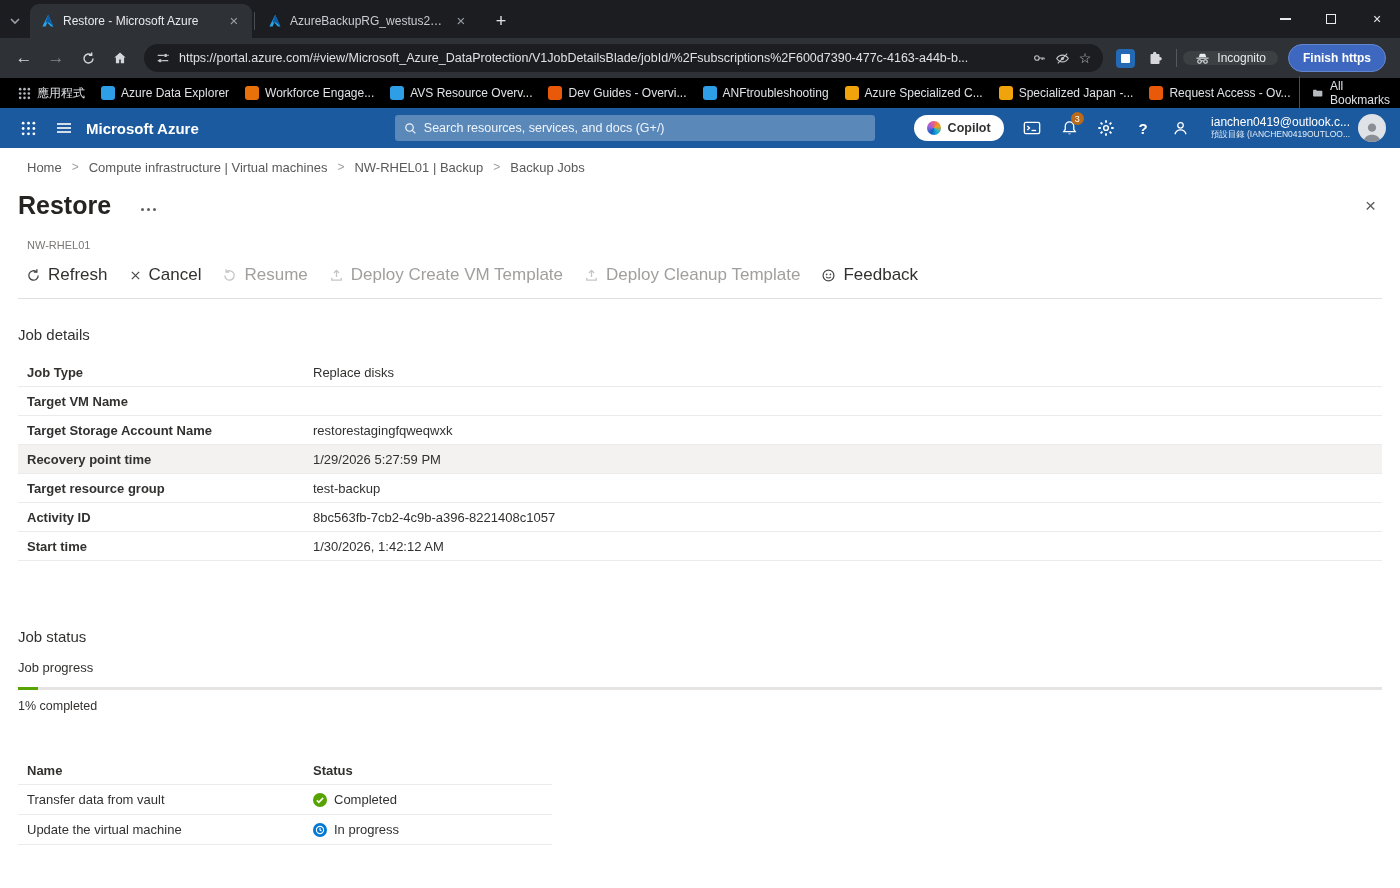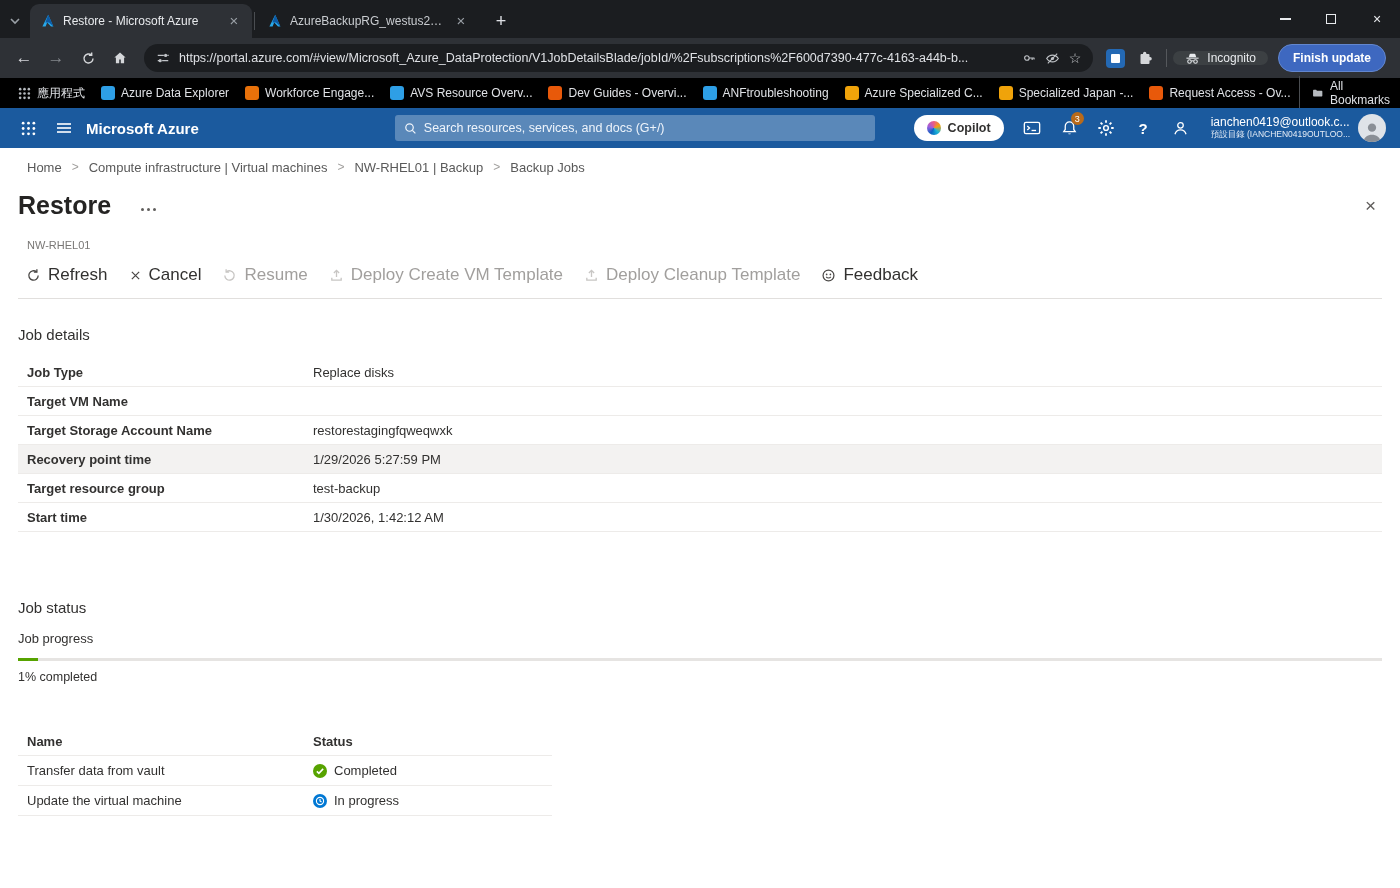--- a/index.html
+++ b/index.html
@@ -48,21 +48,21 @@
   .az-iconbtn{width:36px;height:40px;display:flex;align-items:center;justify-content:center;color:#fff;flex:none}
   .az-brand{font-size:15px;font-weight:700;margin-left:4px;white-space:nowrap}
   .az-search{width:480px;height:26px;margin-left:196px;background:rgba(255,255,255,.28);border-radius:3px;display:flex;align-items:center;padding:0 9px;gap:7px;flex:none}
   .az-search input{flex:1;background:transparent;border:none;outline:none;color:#fff;font-size:12.5px;font-family:"Liberation Sans",sans-serif}
   .az-search input::placeholder{color:#eef4fb}
   .copilot{height:26px;background:#fff;border-radius:13px;display:flex;align-items:center;gap:7px;padding:0 13px;margin-left:auto;color:#323130;font-size:12.5px;font-weight:700;flex:none}
   .copilot-ico{width:14px;height:14px;border-radius:50%;background:conic-gradient(from 210deg,#0a64c0,#9a5fe0,#e85b8a,#f2a10e,#19b5d8,#0a64c0)}
   .az-right{display:flex;align-items:center;margin-left:10px}
   .az-tool{width:37px;height:40px;display:flex;align-items:center;justify-content:center;color:#fff;position:relative;flex:none}
   .az-badge{position:absolute;top:4px;right:4px;min-width:13px;height:13px;border-radius:7px;background:#b96a1a;color:#fff;font-size:9px;display:flex;align-items:center;justify-content:center;padding:0 3px}
-  .az-account{margin:0 8px 0 12px;line-height:1.15;max-width:160px;overflow:hidden}
+  .az-account{text-align:right;margin:0 8px 0 12px;line-height:1.15;max-width:160px;overflow:hidden}
   .acct-1{font-size:12px;white-space:nowrap}
   .acct-2{font-size:8.5px;white-space:nowrap;color:#e4ecf6}
   .avatar{width:28px;height:28px;border-radius:50%;background:#dfe3e8;display:flex;align-items:flex-end;justify-content:center;overflow:hidden;flex:none;margin-right:4px}
 
   
   .portal-body{flex:1;background:#fff;display:flex;flex-direction:column;overflow:hidden}
   .breadcrumb{height:38px;display:flex;align-items:center;padding:0 27px;font-size:13px;color:#595959;gap:10px;flex:none}
   .crumb{white-space:nowrap}
   .crumb-sep{color:#a19f9d;font-size:12px}
 
@@ -193,21 +193,21 @@
     <div class="chip-incognito">
       <svg width="15" height="15" viewBox="0 0 16 16">
           <path fill="currentColor" d="M1.5 7.1h13v1.1h-13z"></path>
           <path fill="currentColor" d="M4 6.7l.9-3c.1-.4.5-.7 1-.7h4.2c.5 0 .9.3 1 .7l.9 3z"></path>
           <circle cx="4.8" cy="11.2" r="1.9" fill="none" stroke="currentColor" stroke-width="1.1"></circle>
           <circle cx="11.2" cy="11.2" r="1.9" fill="none" stroke="currentColor" stroke-width="1.1"></circle>
           <path d="M6.7 10.8c.8-.5 1.8-.5 2.6 0" fill="none" stroke="currentColor" stroke-width="1.1"></path>
         </svg>
       <span>Incognito</span>
     </div>
-    <div class="btn-update">Finish update</div>
+    <div class="btn-update">Finish https</div>
   </div>
 
   <div class="bookmarks">
     <div class="bm">
       <svg width="13" height="13" viewBox="0 0 12 12">
           <g fill="#b6babf">
             <circle cx="2" cy="2" r="1.2"></circle>
             <circle cx="6" cy="2" r="1.2"></circle>
             <circle cx="10" cy="2" r="1.2"></circle>
             <circle cx="2" cy="6" r="1.2"></circle>
@@ -439,20 +439,24 @@
         </div>
         <div class="detail-row highlight">
           <span class="detail-label">Recovery point time</span>
           <span class="detail-value">1/29/2026 5:27:59 PM</span>
         </div>
         <div class="detail-row">
           <span class="detail-label">Target resource group</span>
           <span class="detail-value">test-backup</span>
         </div>
         <div class="detail-row">
+          <span class="detail-label">Activity ID</span>
+          <span class="detail-value">8bc563fb-7cb2-4c9b-a396-8221408c1057</span>
+        </div>
+        <div class="detail-row">
           <span class="detail-label">Start time</span>
           <span class="detail-value">1/30/2026, 1:42:12 AM</span>
         </div>
       </div>
 
       <div class="gap-lg"></div>
       <div class="section-h">Job status</div>
       <div class="progress-label">Job progress</div>
       <div class="progress-track">
         <div class="progress-fill" style="width: 1.5%; background: rgb(87, 163, 0);"></div>

